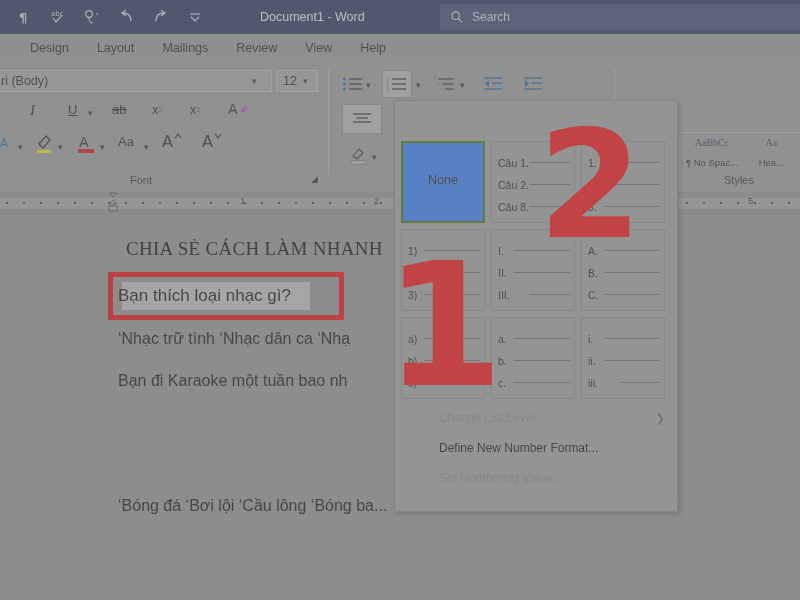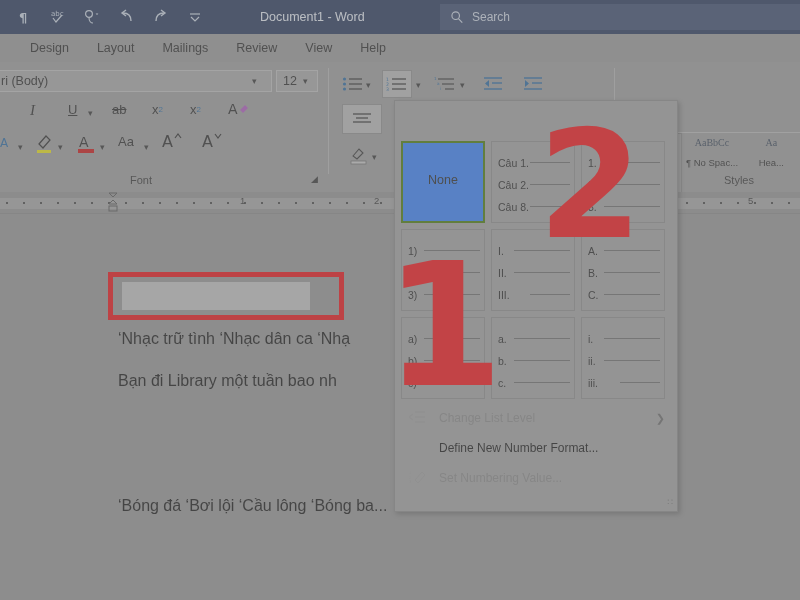--- a/index.html
+++ b/index.html
@@ -436,23 +436,25 @@
     <div class="rnum" style="left:748px;">5</div>
     <svg class="rindent" viewBox="0 0 10 22">
       <path d="M1 1 L9 1 L5 5 Z" fill="none" stroke="#5a5a5a" stroke-width="1"></path>
       <path d="M5 8 L9 12 L1 12 Z" fill="none" stroke="#5a5a5a" stroke-width="1"></path>
       <rect x="1" y="14" width="8" height="5" fill="none" stroke="#5a5a5a" stroke-width="1"></rect>
     </svg>
   </div>
 
   <div class="page">
   </div>
+  <div class="dtitle">CHIA SẺ CÁCH LÀM NHANH</div>
   <div class="sel-hl"></div>
+  <div class="dline" style="top:286px; font-size:17px;">Bạn thích loại nhạc gì?</div>
   <div class="dline" style="top:330px;">‘Nhạc trữ tình ‘Nhạc dân ca ‘Nhạ</div>
-  <div class="dline" style="top:372px;">Bạn đi Library một tuần bao nh</div>
+  <div class="dline" style="top:372px;">Bạn đi Karaoke một tuần bao nh</div>
   <div class="dline" style="top:497px;">‘Bóng đá ‘Bơi lội ‘Cầu lông ‘Bóng ba...</div>
 
   <div class="dropdown">
     <div class="dd-grid" id="dd-grid">
         <div class="cell none-cell" style="left: 0px; top: 0px;">
           <div class="cell-none-txt">None</div>
         </div>
         <div class="cell" style="left: 90px; top: 0px;">
           <div class="mk" style="top: 16px;">Câu 1.</div>
           <div class="mkline" style="left: 38px; top: 20px; width: 40px;"></div>

